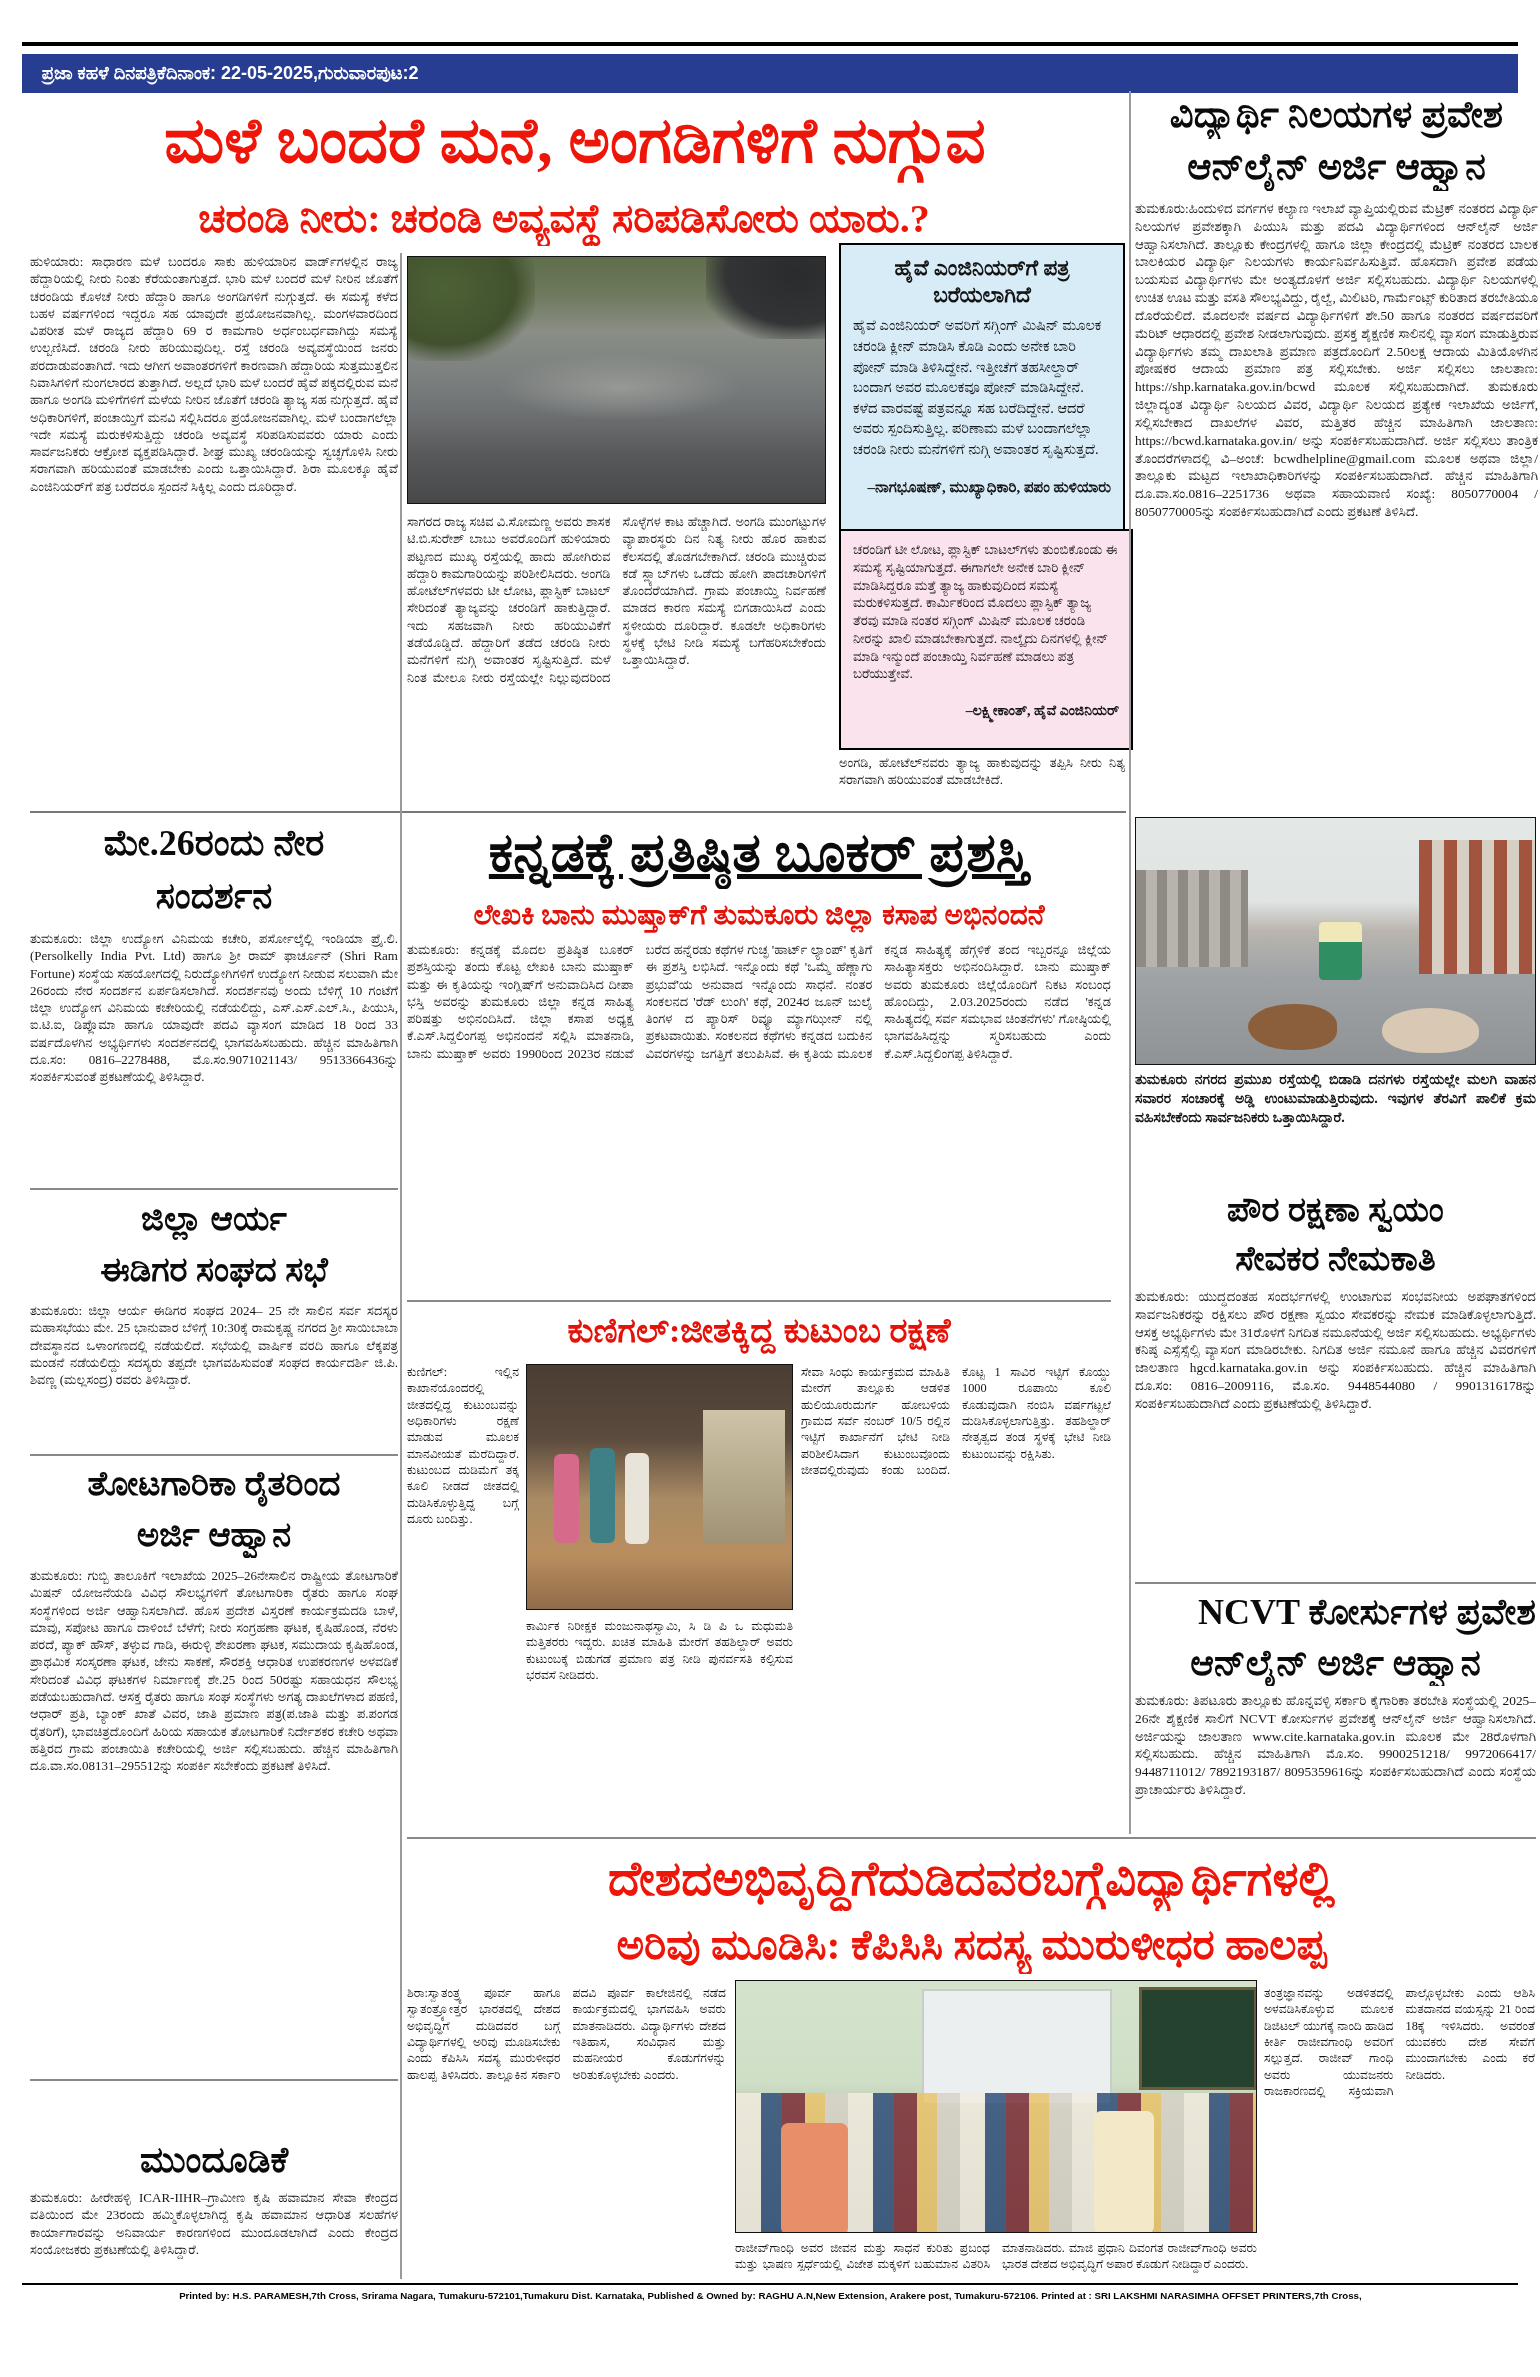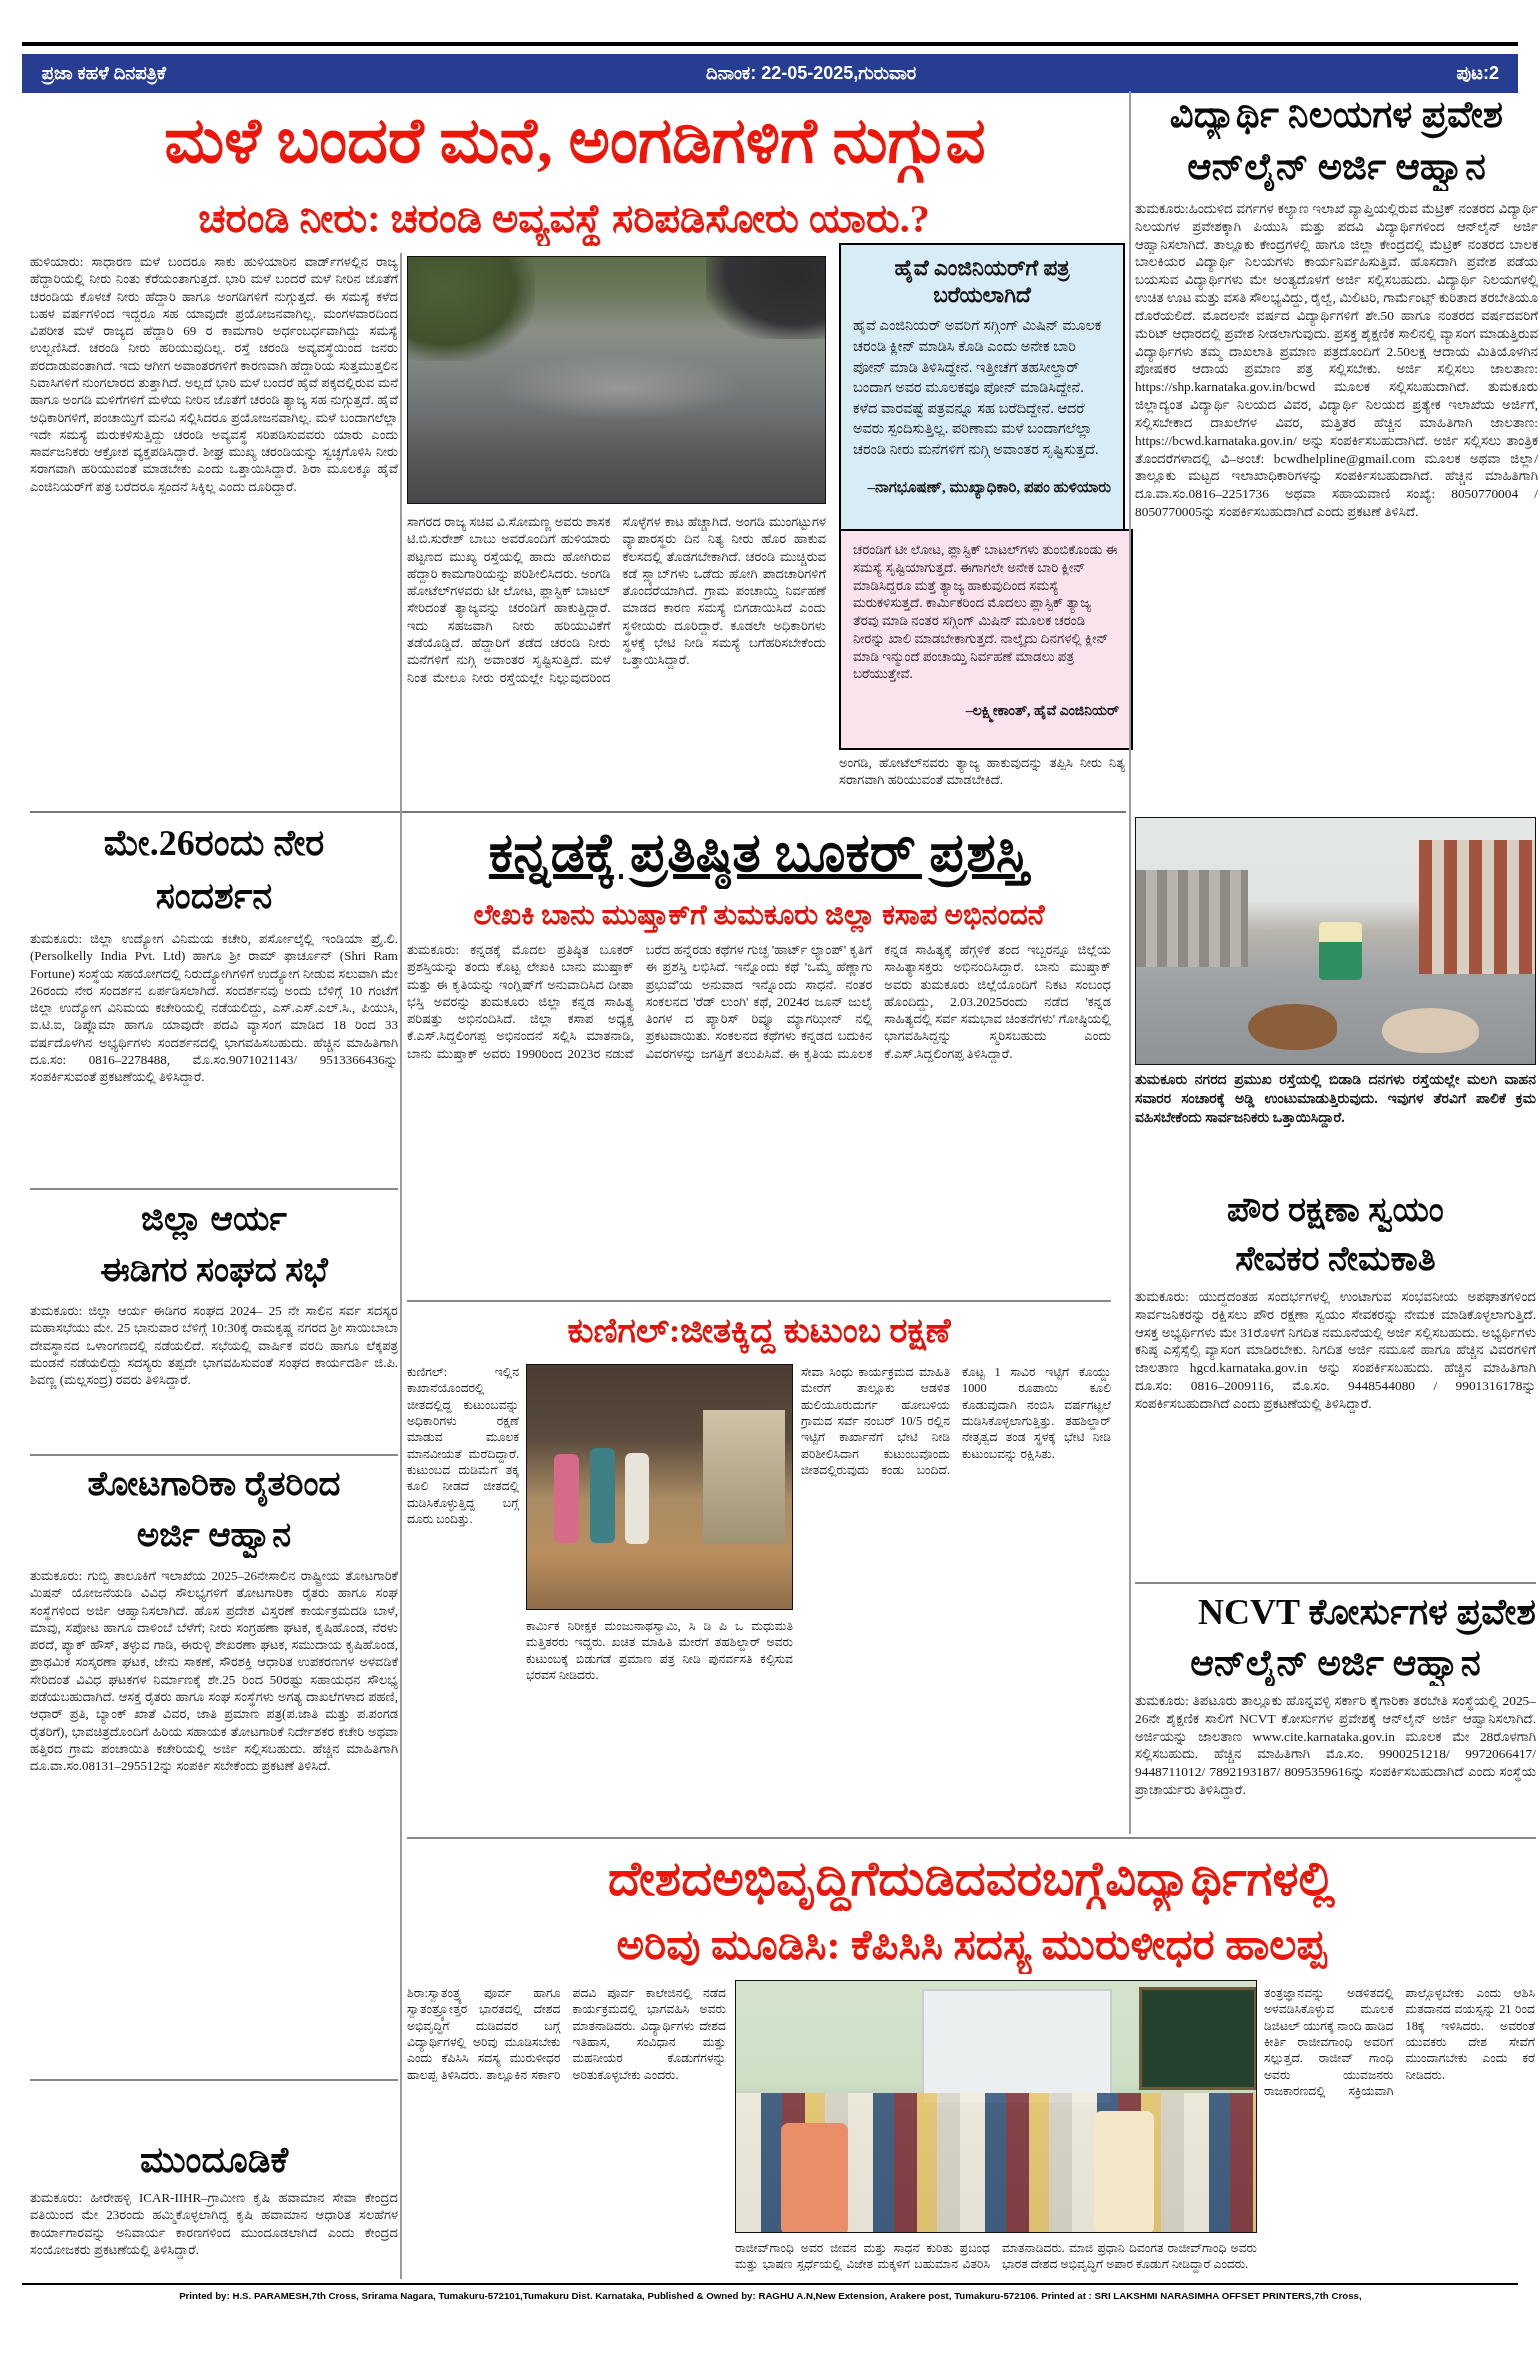--- a/index.html
+++ b/index.html
@@ -2,21 +2,21 @@
 <html style="font-size:12px"><head>
 <meta charset="utf-8">
 <style>
   html,body{margin:0;padding:0;background:#ffffff;}
   .sheet{position:relative;width:1541px;height:2377px;background:#fff;overflow:hidden;
          font-family:"Liberation Serif",serif;color:#141414;}
   .abs{position:absolute;}
   .rule{background:#000;}
   .vrule{background:#9a9a9a;width:1.5px;}
   .masthead{background:#273d92;color:#fff;display:flex;align-items:center;
-            justify-content:space-between;padding:0 19.4px;box-sizing:border-box;
+            padding:0 19.4px;box-sizing:border-box;
             font-family:"Liberation Sans",sans-serif;font-size:18px;font-weight:bold;}
   .hl-red{color:#ee1509;font-weight:bold;text-align:center;white-space:nowrap;overflow:hidden;}
   .hl-black{color:#0b0b0b;font-weight:bold;text-align:center;white-space:nowrap;overflow:hidden;}
   .subhead-red{color:#e41208;font-weight:bold;text-align:center;white-space:nowrap;overflow:hidden;}
   .body-text{font-size:13px;line-height:1.33;text-align:justify;overflow:hidden;
              word-break:break-word;}
   .cols-2{column-count:2;column-gap:12px;}
   .cols-3{column-count:3;column-gap:12px;}
   .caption{font-weight:bold;font-size:14px;line-height:1.35;text-align:justify;overflow:hidden;}
   .qbox{box-sizing:border-box;border:2.2px solid #000;padding:10.4px 12px;overflow:hidden;}

